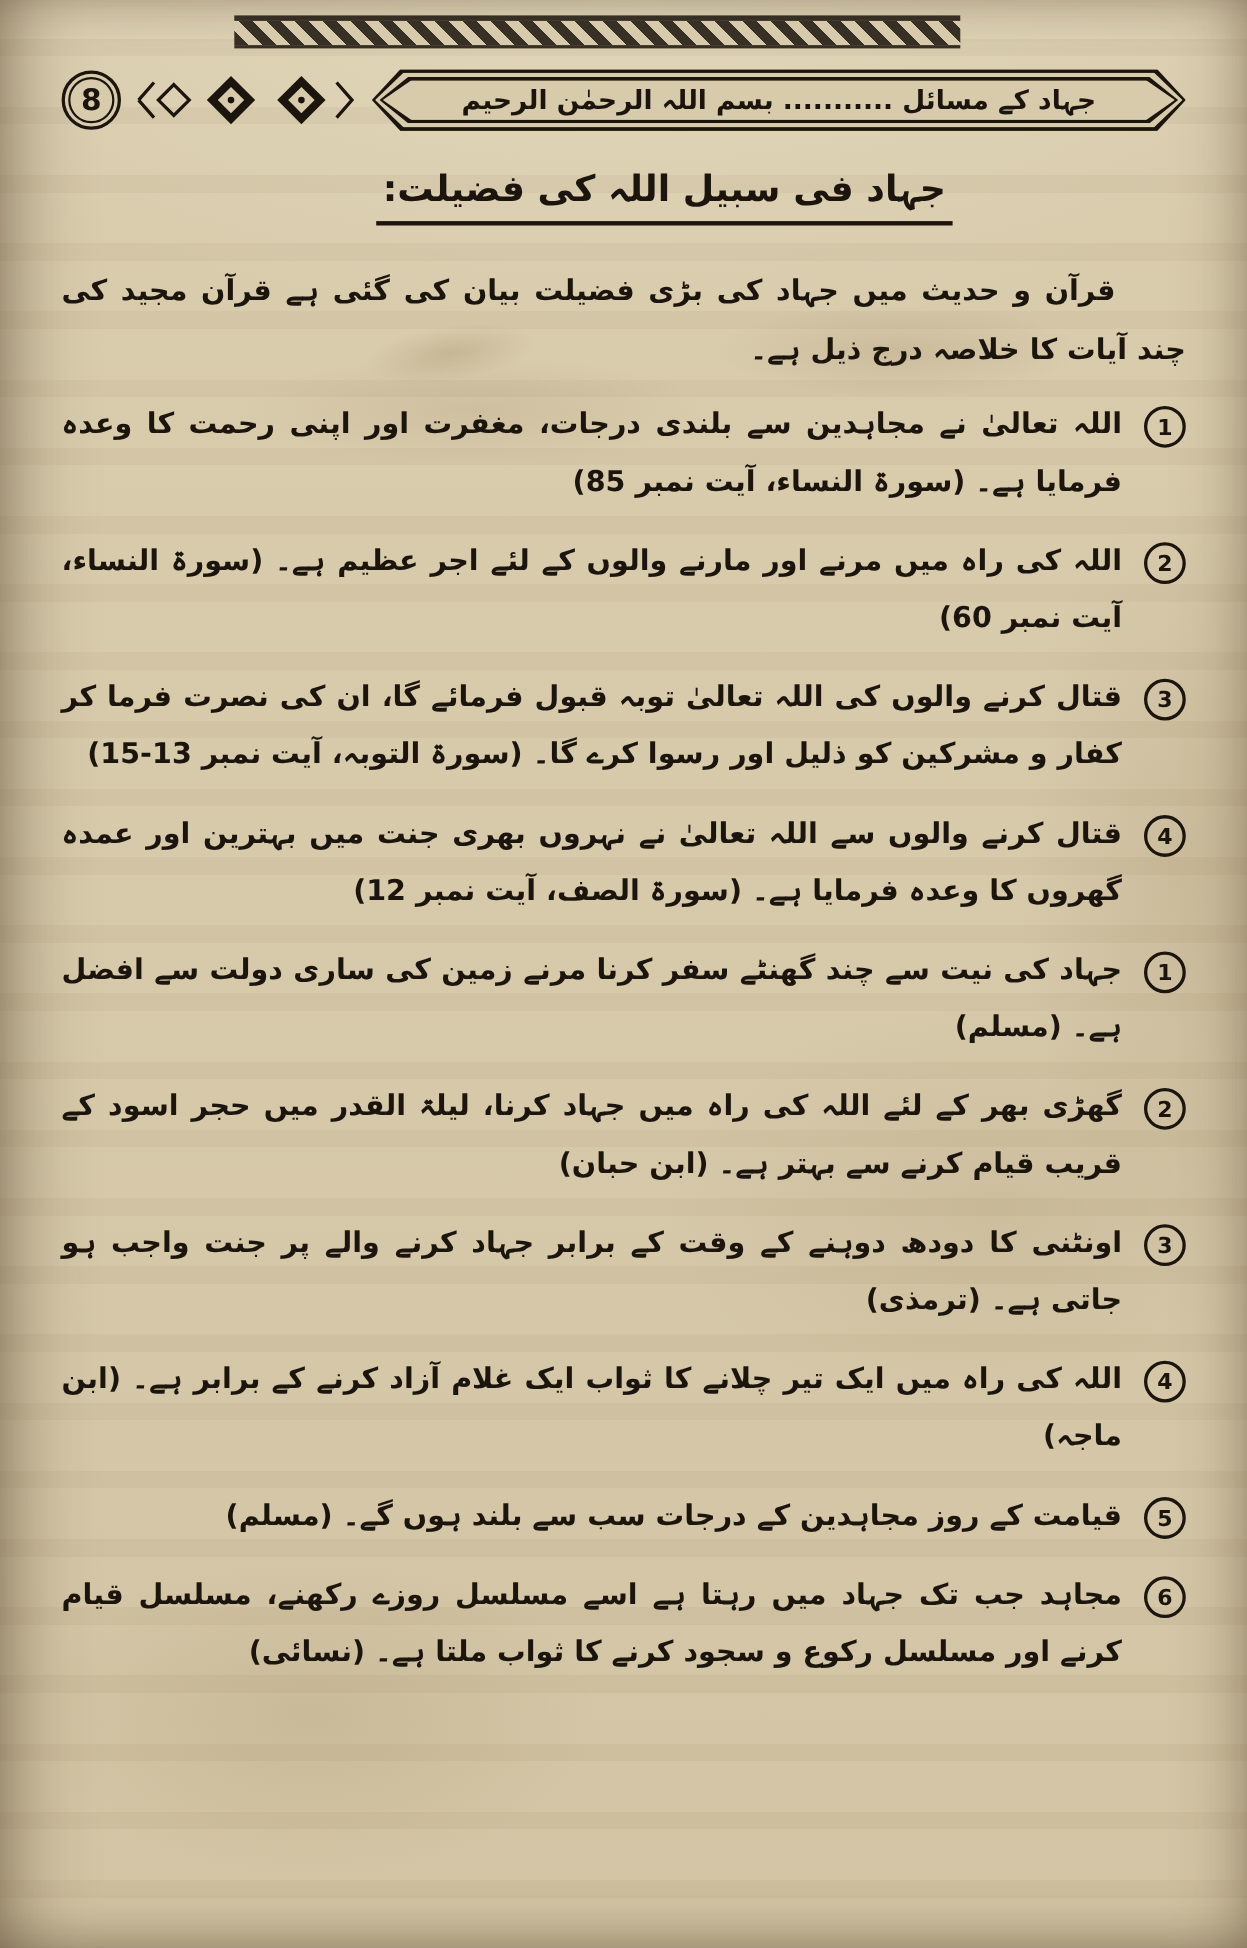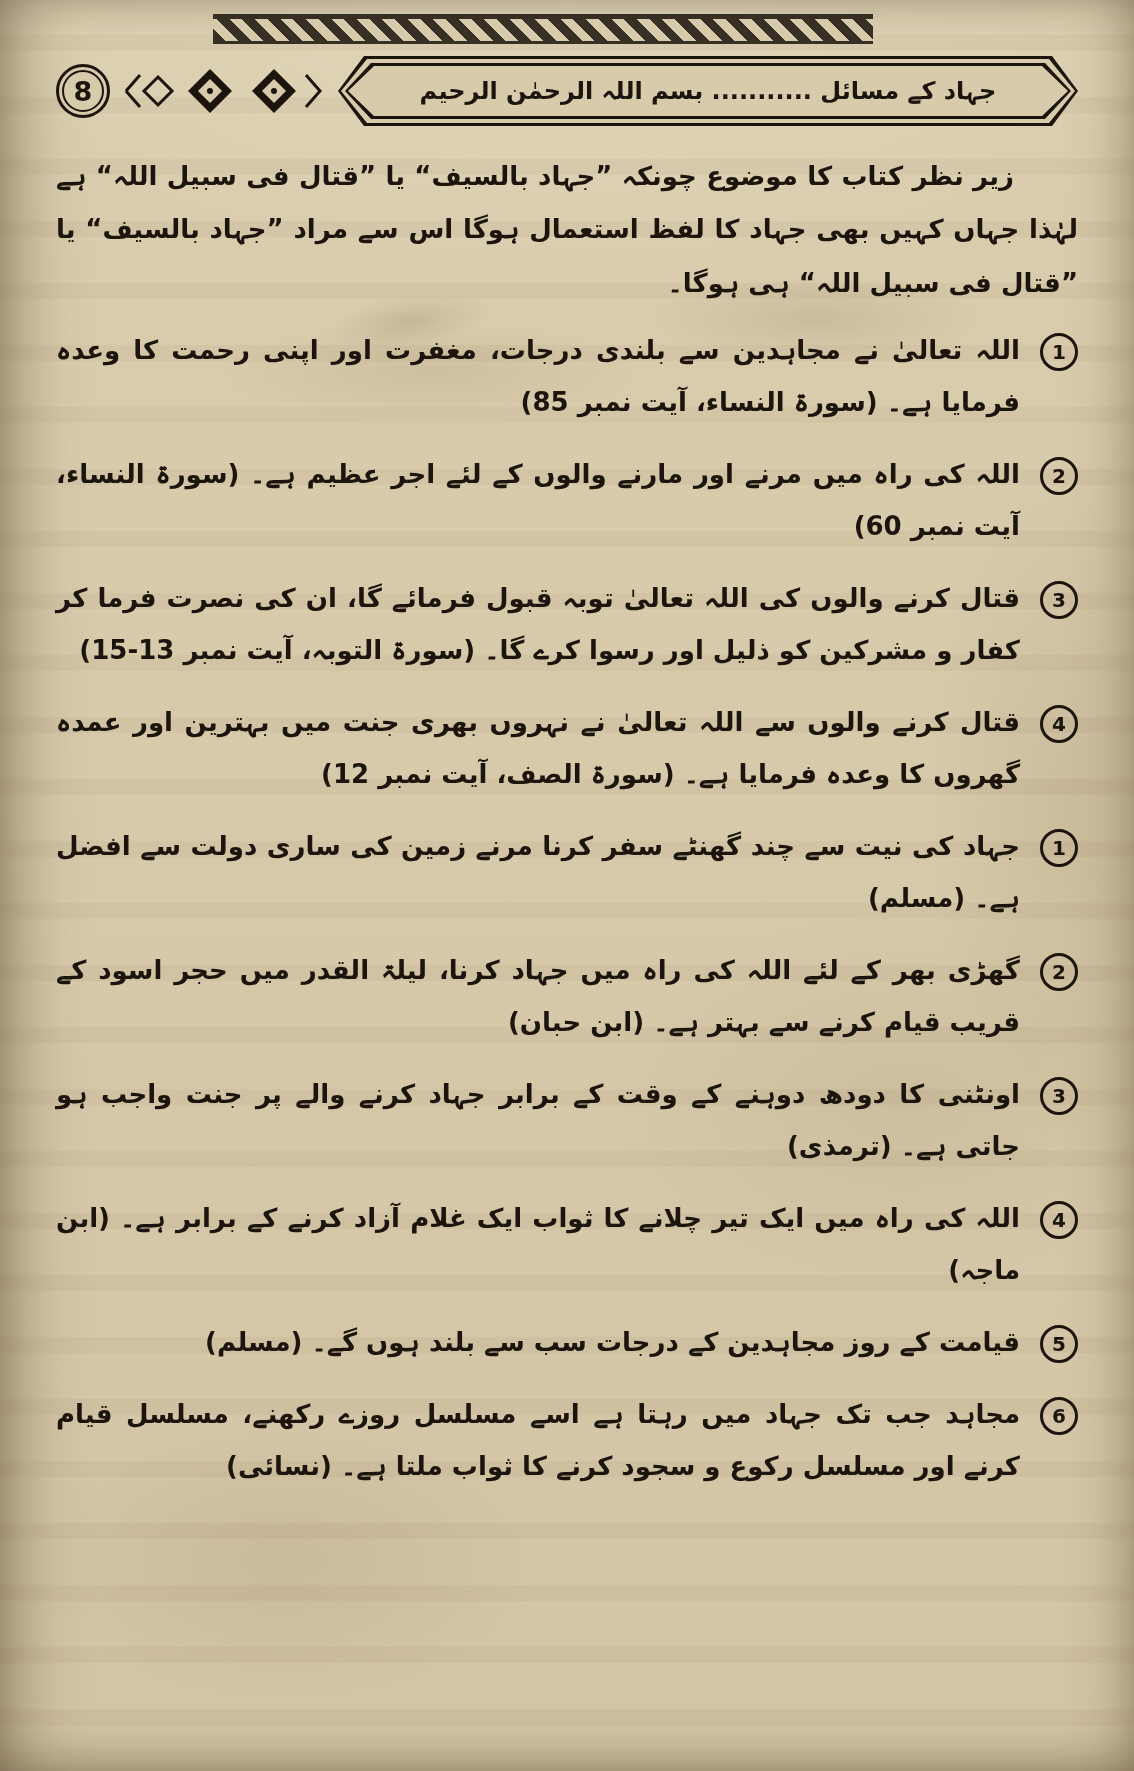--- a/index.html
+++ b/index.html
@@ -50,21 +50,21 @@
   
   .header { display: flex; align-items: center; gap: 14px; direction: ltr; height: 62px; margin-bottom: 28px; }
   .badge {
     flex: 0 0 auto; width: 54px; height: 54px; border-radius: 50%;
     border: 3px solid #1c150d; display: grid; place-items: center; position: relative;
     background: #d8cbac;
   }
   .badge::after { content: ""; position: absolute; inset: 3px; border: 2px solid #1c150d; border-radius: 50%; }
   .badge span { font-size: 27px; font-weight: 700; line-height: 1; }
   .ornament { flex: 0 0 auto; }
-  .cartouche { position: relative; flex: 1 1 auto; height: 70px; text-decoration: underline; }
+  .cartouche { position: relative; flex: 1 1 auto; height: 56px; text-decoration: underline; }
   .cl { position: absolute; clip-path: polygon(0 50%, 26px 0, calc(100% - 26px) 0, 100% 50%, calc(100% - 26px) 100%, 26px 100%); }
   .c1 { inset: 0; background: #1c150d; }
   .c2 { inset: 3px; background: #d8cbac; }
   .c3 { inset: 7px; background: #1c150d; }
   .c4 { inset: 10px; background: #d8cbac; }
   .cartouche-text {
     position: absolute; inset: 0; z-index: 5;
     display: flex; align-items: center; justify-content: center;
     direction: rtl; font-size: 24px; font-weight: 700; letter-spacing: .5px;
     padding: 0 40px; white-space: nowrap; overflow: hidden;
@@ -131,23 +131,24 @@
 
       <div class="cartouche">
         <div class="cl c1"></div>
         <div class="cl c2"></div>
         <div class="cl c3"></div>
         <div class="cl c4"></div>
         <div class="cartouche-text">جہاد کے مسائل ........... بسم اللہ الرحمٰن الرحیم</div>
       </div>
     </div>
 
-    <p class="para">زیر نظر کتاب کا موضوع چونکہ ”جہاد بالسیف“ یا ”قتال فی سبیل اللہ“ ہے لہٰذا جہاں کہیں بھی جہاد کا لفظ استعمال ہوگا اس سے مراد ”جہاد بالسیف“ یا ”قتال فی سبیل اللہ“ ہی ہوگا۔</p>
-
-
+
+    <h2 class="section-heading">جہاد فی سبیل اللہ کی فضیلت:</h2>
+
+    <p class="para lead">قرآن و حدیث میں جہاد کی بڑی فضیلت بیان کی گئی ہے قرآن مجید کی چند آیات کا خلاصہ درج ذیل ہے۔</p>
 
     <div class="points">
       <div class="point">
         <span class="pnum">
             <span>1</span>
           </span>
         <p class="ptext">اللہ تعالیٰ نے مجاہدین سے بلندی درجات، مغفرت اور اپنی رحمت کا وعدہ فرمایا ہے۔ (سورۃ النساء، آیت نمبر 85)</p>
       </div>
       <div class="point">
         <span class="pnum">

